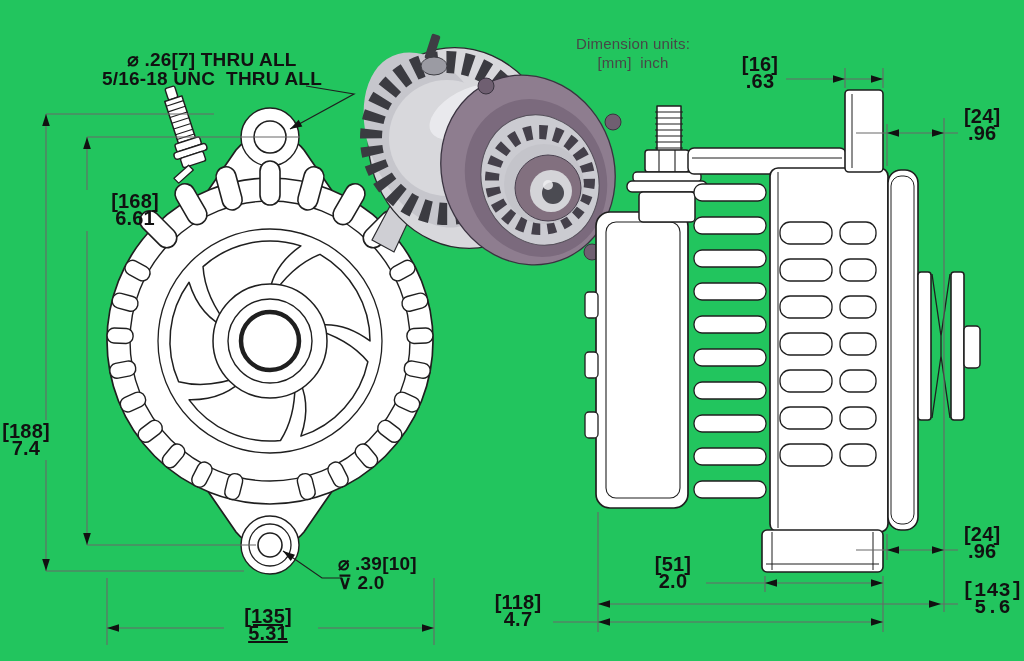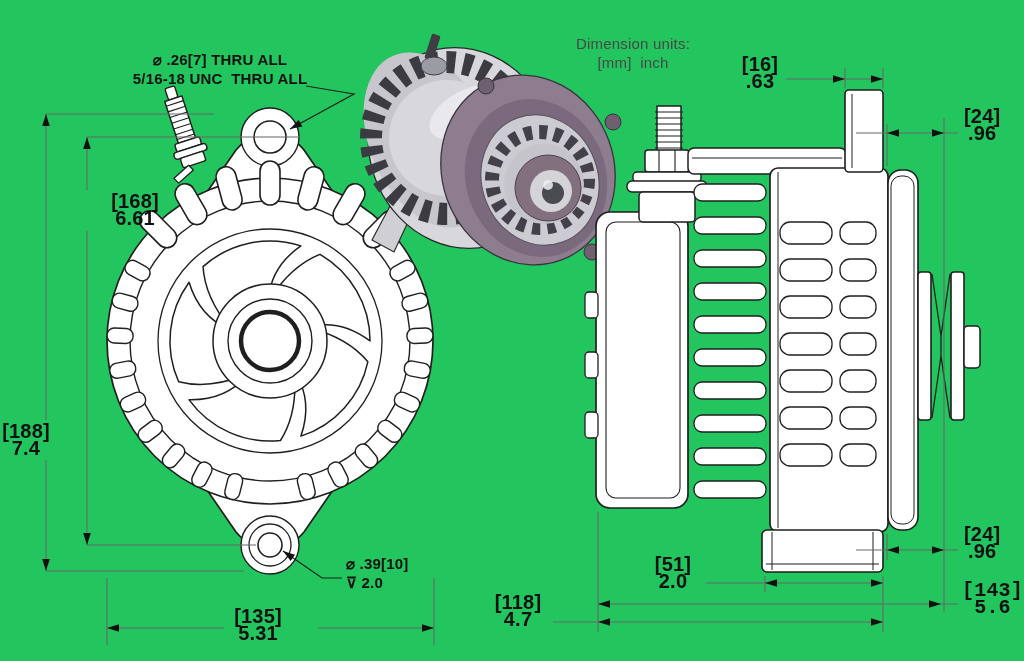--- a/index.html
+++ b/index.html
@@ -5,21 +5,21 @@
   html,body{margin:0;padding:0;background:#fff;}
   .canvas{position:relative;width:1024px;height:661px;background:#22c55e;overflow:hidden;
           font-family:"Liberation Sans",sans-serif;}
   .canvas svg{position:absolute;left:0;top:0;}
   .lbl{position:absolute;color:#111;font-weight:bold;font-size:20px;line-height:17px;
        text-align:center;letter-spacing:.2px;}
   .lbl span{display:block;white-space:pre;}
   .lbl.c{transform:translateX(-50%);}
   .lbl.lt{text-align:left;}
   .note{font-weight:400;color:#474747;font-size:15px;line-height:19px;}
-  .callout{font-size:15px;line-height:19px;margin-left:8px;}
+  .callout{font-size:19px;line-height:19px;}
 </style>
 </head>
 <body>
 
 <div class="canvas">
 
 <svg width="1024" height="661" viewBox="0 0 1024 661">
   <defs>
     <g id="arr">
           <path d="M0,0 L-12,-3.8 L-12,3.8 Z" fill="#111"></path>
@@ -274,21 +274,21 @@
 <div class="lbl c" style="left:26px;top:423px;">
   <span class="mm">[188]</span>
   <span class="in">7.4</span>
 </div>
 
 <div class="lbl c" style="left:87px;top:193px;margin-left:48px;">
   <span class="mm">[168]</span>
   <span class="in">6.61</span>
 </div>
 
-<div class="lbl c" style="left:258px;top:608px;">
+<div class="lbl c" style="left:268px;top:608px;text-decoration:underline;">
   <span class="mm">[135]</span>
   <span class="in">5.31</span>
 </div>
 
 <div class="lbl c" style="left:760px;top:56px;">
   <span class="mm">[16]</span>
   <span class="in">.63</span>
 </div>
 
 <div class="lbl" style="left:964px;top:108px;">

